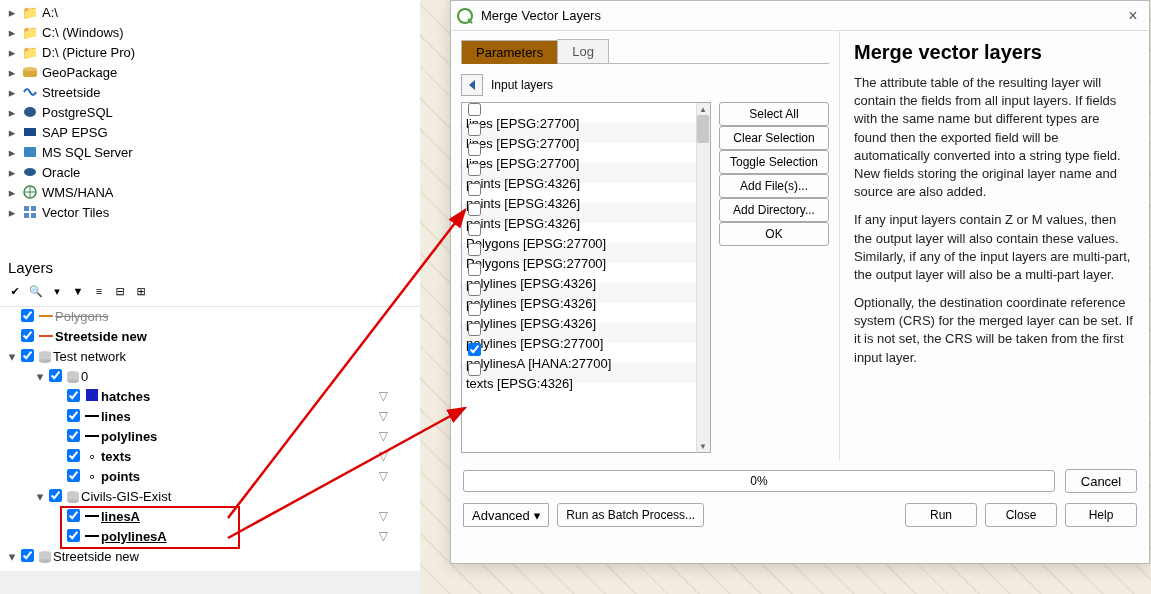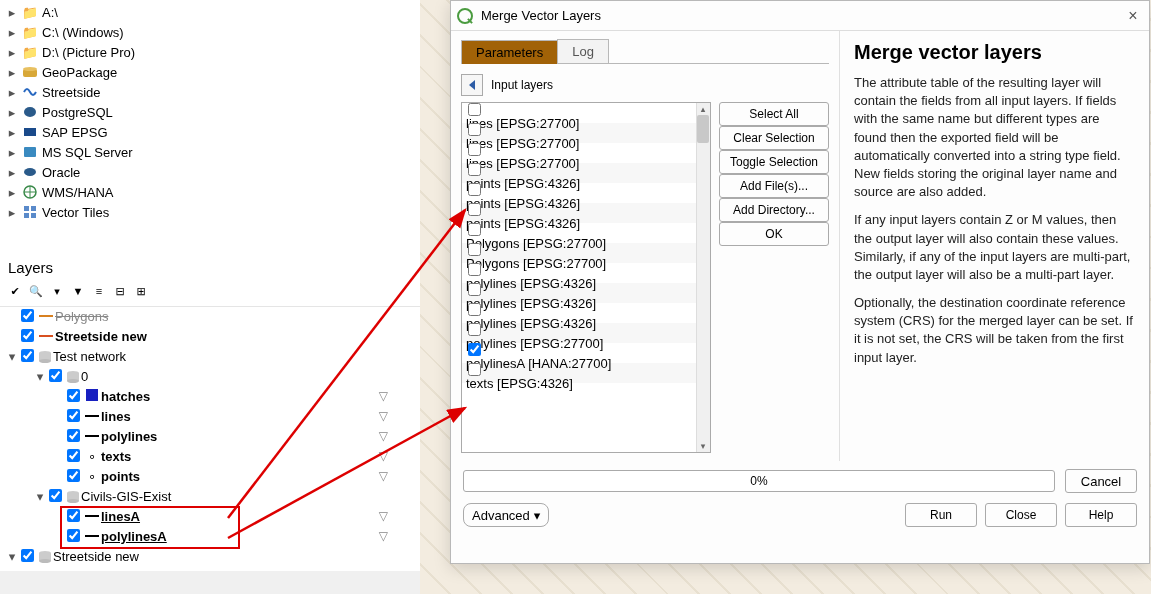--- a/index.html
+++ b/index.html
@@ -61,21 +61,21 @@
 .btncol button, .bottom-btns button { height: 24px; border: 1px solid #aaa; background: #fdfdfd; border-radius: 3px; font-size: 12px; padding: 0 8px; white-space: nowrap; }
 
 .right-pane { flex: 1; padding: 10px 14px; border-left: 1px solid #e0e0e0; overflow: hidden; }
 .right-pane h2 { margin: 0 0 10px 0; font-size: 20px; font-weight: 600; }
 .right-pane p { margin: 0 0 10px 0; line-height: 1.4; color: #222; }
 
 .progress-row { padding: 8px 12px 4px 12px; display: flex; gap: 10px; align-items: center; }
 .progress { flex: 1; height: 22px; border: 1px solid #aaa; border-radius: 3px; background: #fff; position: relative; text-align: center; line-height: 20px; font-size: 12px; }
 .bottom-btns { padding: 6px 12px 10px 12px; display: flex; align-items: center; gap: 8px; }
 .bottom-btns .spacer { flex: 1; }
-.bottom-btns .adv { display: flex; align-items: center; gap: 4px; border: 1px solid #aaa; background: #fdfdfd; border-radius: 8px; padding: 3px 8px; height: 24px; }
+.bottom-btns .adv { display: flex; align-items: center; gap: 4px; border: 1px solid #aaa; background: #fdfdfd; border-radius: 1px; padding: 3px 8px; height: 24px; }
 .bottom-btns button { width: 72px; }
 
 .map-bg { position: absolute; left: 420px; top: 0; right: 0; bottom: 0; background: repeating-linear-gradient(45deg, #f3ece0, #f3ece0 20px, #e8e0d0 20px, #e8e0d0 22px), #f2eadd; z-index: -1; }
 
 .arrow-svg { position: absolute; pointer-events: none; z-index: 50; }
 </style>
 </head>
 <body>
 
 <div class="map-bg"></div>
@@ -415,18 +415,19 @@
   </div>
   <div class="progress-row">
     <div class="progress">0%</div>
     <button style="width:72px;height:24px;border:1px solid #aaa;background:#fdfdfd;border-radius:3px">Cancel</button>
   </div>
   <div class="bottom-btns">
     <div class="adv">
         <span>Advanced</span>
         <span>▾</span>
       </div>
+    <button style="width:auto">Run as Batch Process...</button>
     <div class="spacer"></div>
     <button>Run</button>
     <button>Close</button>
     <button>Help</button>
   </div>
 </div>
 
 </body></html>

